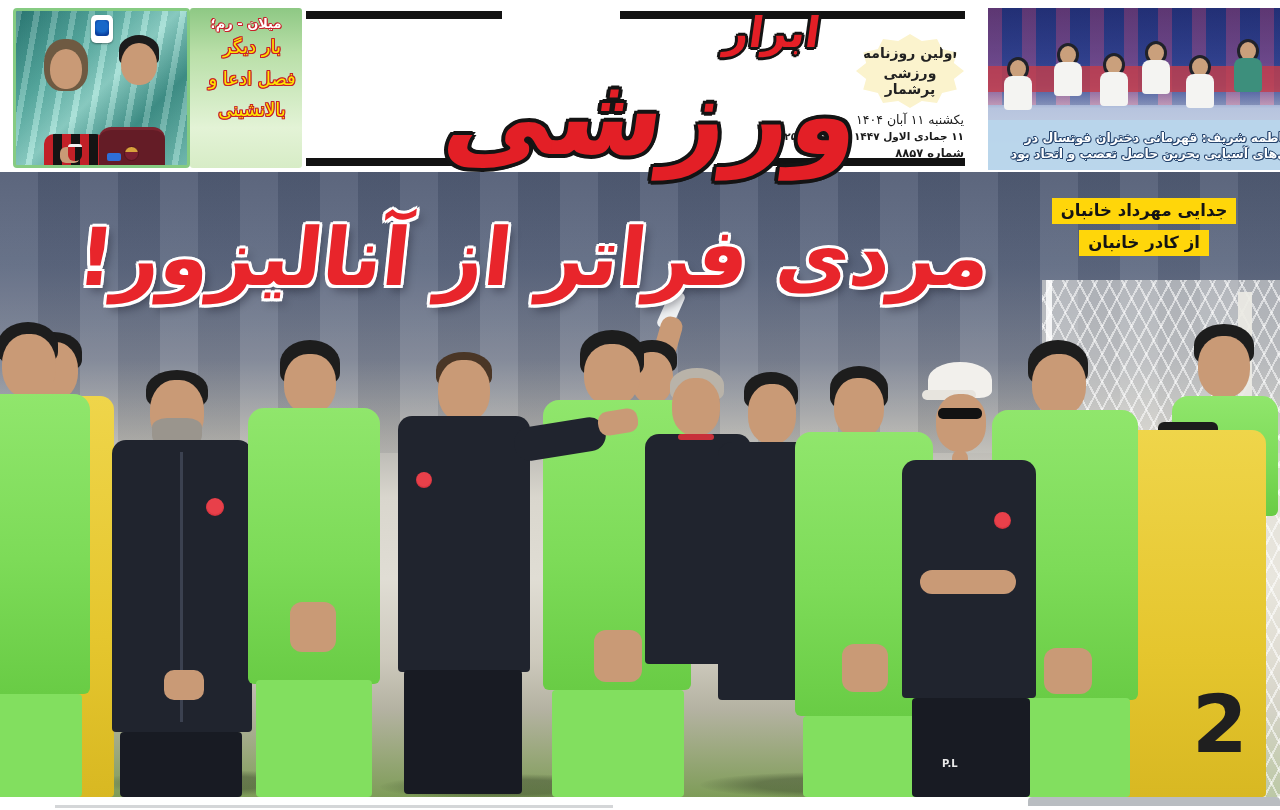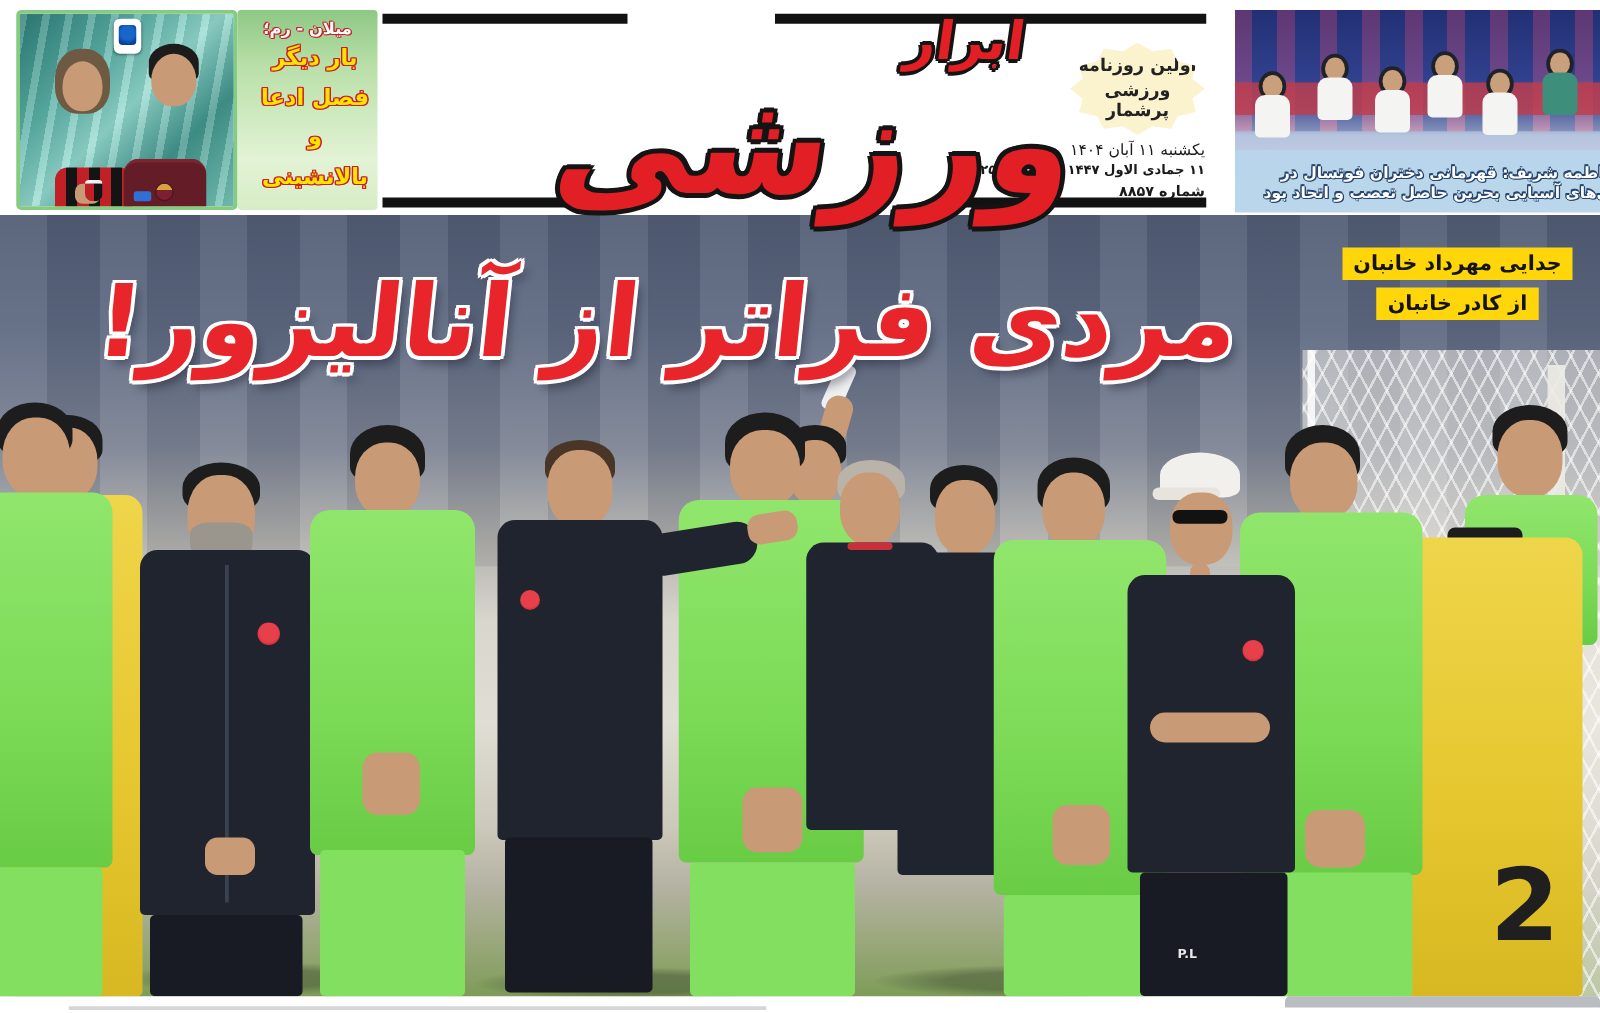--- a/index.html
+++ b/index.html
@@ -35,21 +35,21 @@
     background:linear-gradient(90deg,#c22027 0 50%,#141414 50%); border-top:3px solid #f2f2f2; }
   .crest-roma { position:absolute; right:48px; bottom:4px; width:15px; height:15px; border-radius:50%;
     background:linear-gradient(180deg,#d8a23c 0 40%,#7b2030 40%); border:1px solid #53141d; }
 
   
   .promo { left:190px; top:8px; width:112px; height:160px; border-radius:3px;
     background:linear-gradient(180deg,#8ec884 0%,#b9dfa8 28%,#e3f3d6 75%,#d7ecc6 100%);
     text-align:center; direction:rtl; padding-top:8px; }
   .promo-kicker { font-size:13px; font-weight:bold; color:#fff;
     text-shadow:1px 0 #c8202a,-1px 0 #c8202a,0 1px #c8202a,0 -1px #c8202a,1px 1px #c8202a,-1px -1px #c8202a; }
-  .promo-line { font-size:18px; font-weight:bold; color:#ffe400; line-height:1.75;
+  .promo-line { font-size:18px; font-weight:normal; color:#ffe400; line-height:1.75;
     text-shadow:1px 0 #c8202a,-1px 0 #c8202a,0 1px #c8202a,0 -1px #c8202a,1px 1px #c8202a,-1px -1px #c8202a,1px -1px #c8202a,-1px 1px #c8202a;margin-left:12px; }
 
   
   .midbox { left:306px; top:8px; width:196px; height:160px; }
   .pages { position:absolute; right:26px; top:14px; font-size:21px; font-weight:bold; direction:rtl; }
   .price { position:absolute; right:26px; top:48px; font-size:21px; font-weight:bold; direction:rtl; }
   .social { position:absolute; left:2px; top:90px; width:194px; direction:ltr; }
   .social-row { display:flex; align-items:center; gap:5px; height:20px; }
   .social-row span { font-family:"Liberation Serif", serif; font-weight:bold; font-size:11.5px; color:#222; white-space:nowrap; }
   .ig { width:15px; height:15px; border-radius:4px; flex:0 0 15px;
@@ -121,21 +121,21 @@
   .crest { background:radial-gradient(circle at 50% 45%, #e8404a 0 55%, #b91f2c 90%); border-radius:50%; }
   .yellowkit { background:linear-gradient(180deg,#efd54a 0%,#e5c62e 60%,#d8b822 100%); border-radius:14px 14px 4px 4px; }
   .kitnum { position:absolute; font-weight:bold; color:#1f1f1f; font-family:"DejaVu Sans", sans-serif; }
 
   
   .headline { position:absolute; left:16px; top:10px; width:1036px; height:152px; line-height:152px;
     text-align:center; direction:rtl; white-space:nowrap; font-size:80px; font-weight:bold; color:#e8252b;
     transform:skewX(-6deg);
     text-shadow:3px 0 #fff,-3px 0 #fff,0 3px #fff,0 -3px #fff,2.5px 2.5px #fff,-2.5px -2.5px #fff,2.5px -2.5px #fff,-2.5px 2.5px #fff, 5px 6px 8px rgba(10,10,20,.35);
     z-index:20; }
-  .chips { position:absolute; left:1054px; top:26px; width:224px; display:flex; flex-direction:column;
+  .chips { position:absolute; left:1032px; top:26px; width:224px; display:flex; flex-direction:column;
     align-items:center; gap:6px; z-index:21; }
   .chip { display:inline-block; background:#ffd60a; color:#141414; font-size:16.5px; font-weight:bold;
     direction:rtl; padding:3px 9px 4px; white-space:nowrap; }
 
   .fold-a { left:1028px; top:797px; width:252px; height:9px; background:#b9bdc1; border-radius:4px 4px 0 0; }
   .fold-b { left:55px; top:805px; width:558px; height:3px; background:#d4d6d8; }
 </style>
 </head>
 <body>
 

